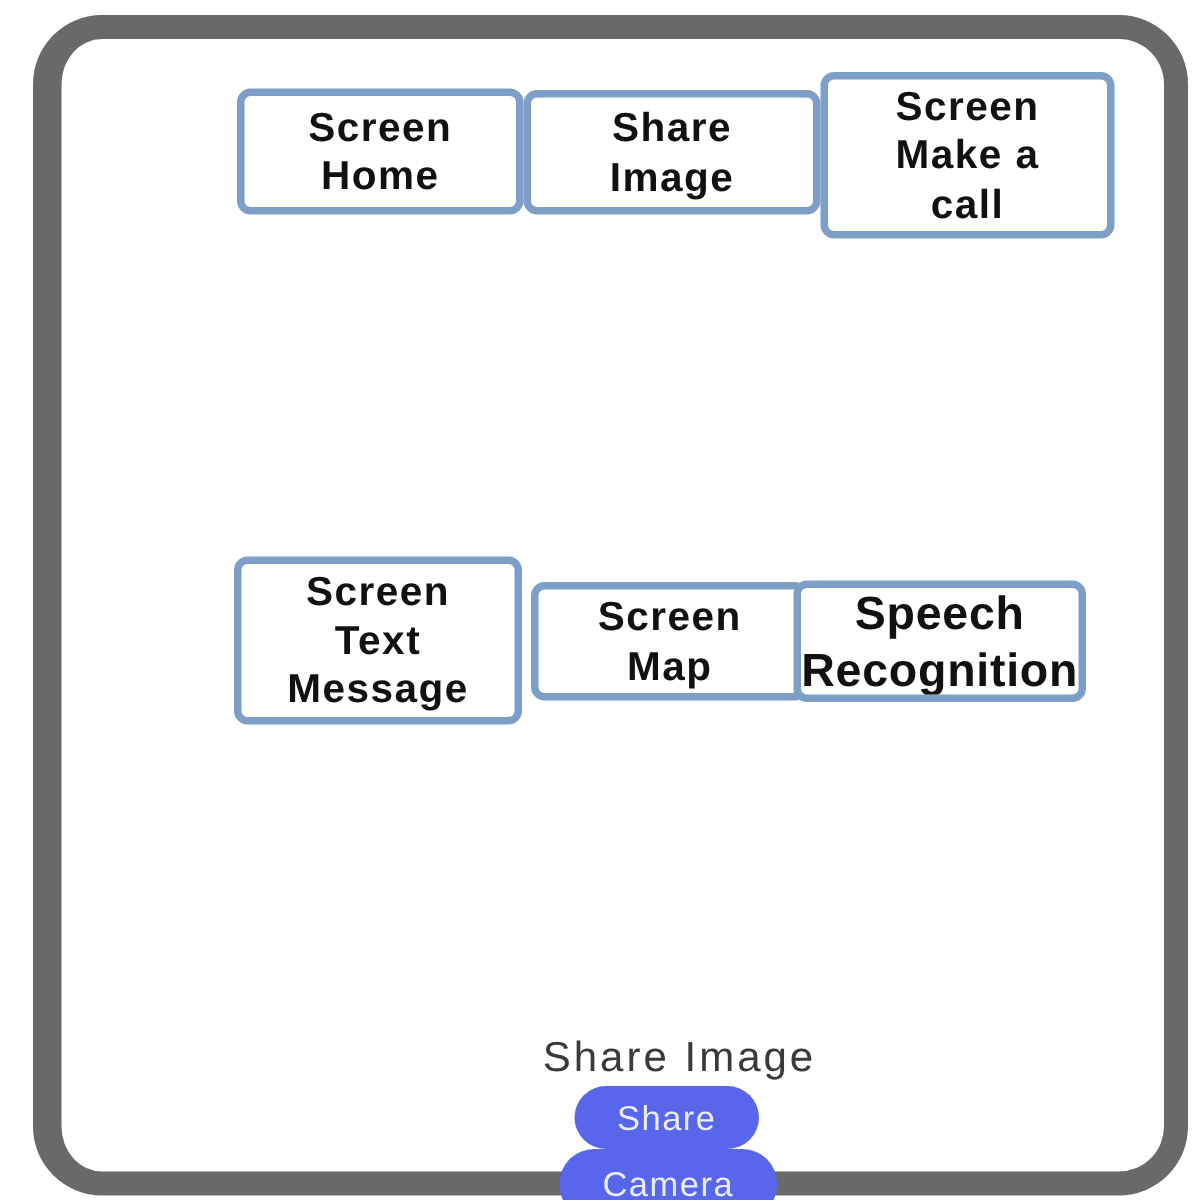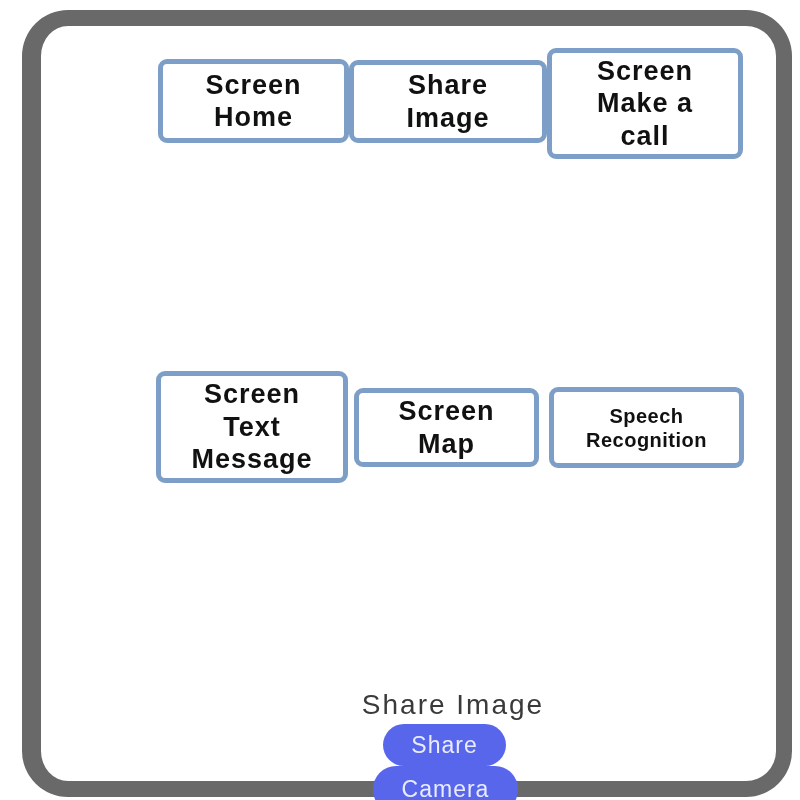--- a/index.html
+++ b/index.html
@@ -47,21 +47,21 @@
     color: #111111;
     white-space: pre-line;
     overflow: hidden;
     cursor: pointer;
   }
   .btn-screen-home        { left: 117px; top: 33px;  width: 191px; height: 84px; }
   .btn-share-image        { left: 308px; top: 34px;  width: 198px; height: 83px; }
   .btn-screen-make-a-call { left: 506px; top: 22px;  width: 196px; height: 111px; }
   .btn-screen-text-message{ left: 115px; top: 345px; width: 192px; height: 112px; }
   .btn-screen-map         { left: 313px; top: 362px; width: 185px; height: 79px; }
-  .btn-speech-recognition { left: 508px; top: 361px; width: 195px; height: 81px; font-size: 20px; letter-spacing: 0.5px; }
+  .btn-speech-recognition { left: 488px; top: 361px; width: 195px; height: 81px; font-size: 31px; letter-spacing: 0.5px; }
   
   .panel-title {
     position: absolute;
     left: 262px;
     top: 663px;
     width: 300px;
     text-align: center;
     font-size: 28px;
     letter-spacing: 2px;
     color: #3a3a3a;

